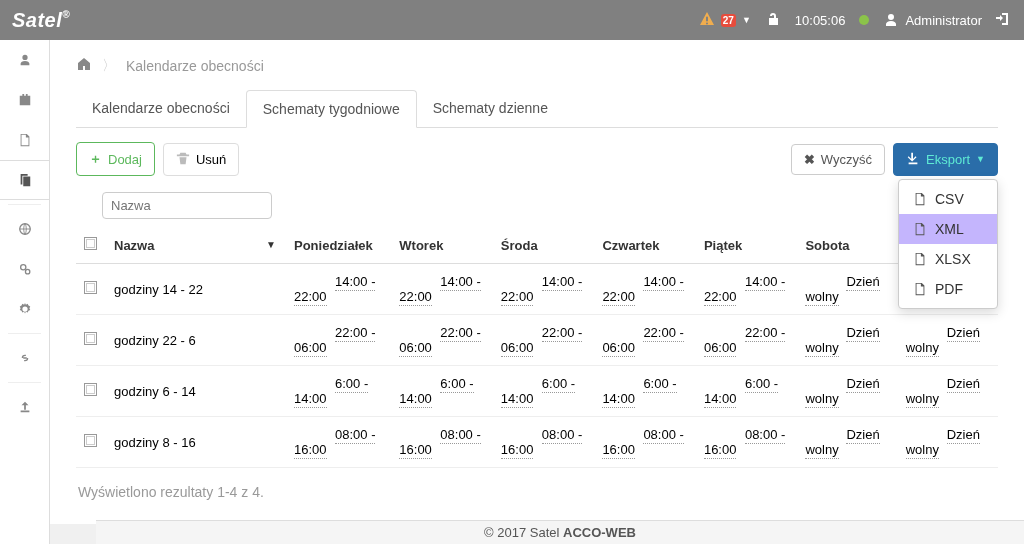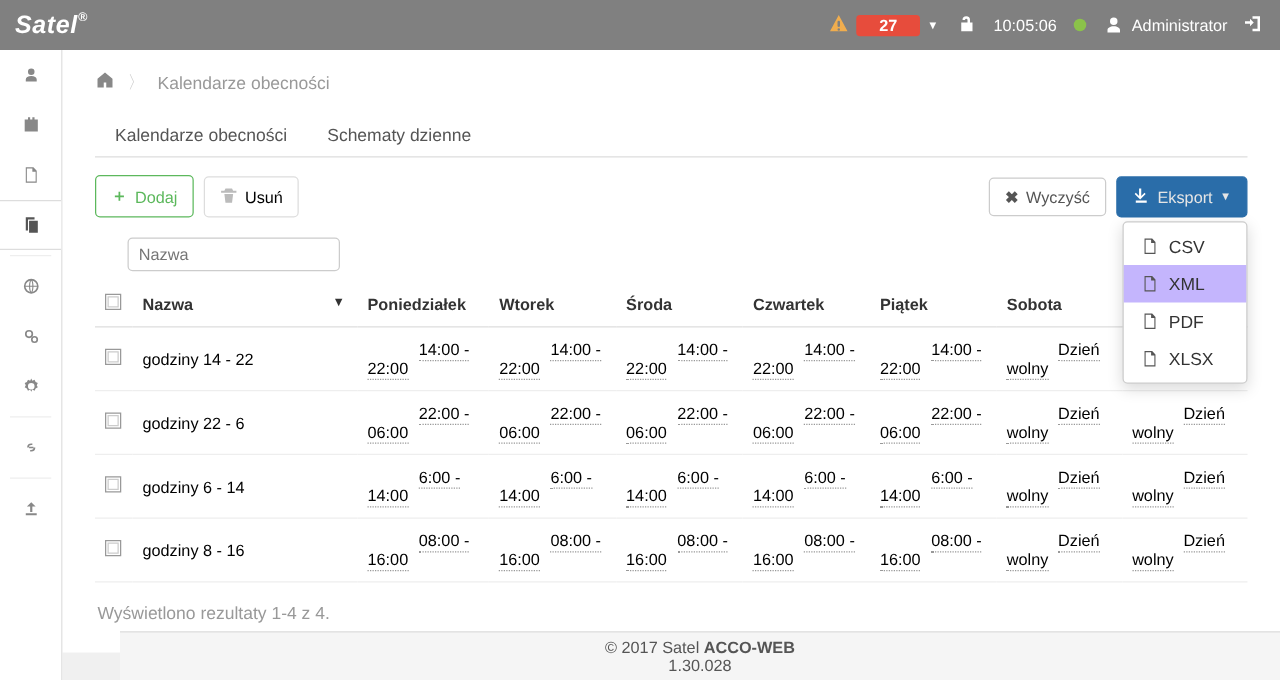--- a/index.html
+++ b/index.html
@@ -29,22 +29,22 @@
     letter-spacing: 0.5px;
   }
   .logo sup { font-size: 10px; vertical-align: top; }
   .top-spacer { flex: 1; }
   .top-right { display: flex; align-items: center; gap: 14px; font-size: 13px; }
   .warn-icon { color: #f0ad4e; }
   .badge {
     background: #e74c3c;
     color: #fff;
     border-radius: 3px;
-    padding: 1px 18px;
-    font-size: 13px;
+    padding: 1px 2px;
+    font-size: 10px;
     font-weight: bold;
   }
   .caret-down { font-size: 9px; }
   .status-dot {
     width: 10px; height: 10px; border-radius: 50%;
     background: #8bc34a; display: inline-block;
   }
   .top-right a, .top-right span { color: #fff; }
   
   .leftbar {
@@ -131,21 +131,21 @@
     cursor: pointer;
     background: #fff;
     border: 1px solid #ccc;
   }
   .btn-add { color: #5cb85c; border-color: #5cb85c; }
   .btn-del { color: #000000; border-color: #ddd; }
   .btn-clear { color: #555; border-color: #ccc; }
   .btn-export {
     background: #2a6da9;
     border-color: #2a6da9;
-    color: #e5e5e5;
+    color: #5eead4;
   }
   .toolbar-spacer { flex: 1; }
 
   .filter-row { padding: 4px 0 8px 26px; }
   .filter-input {
     border: 1px solid #ccc;
     border-radius: 4px;
     padding: 5px 8px;
     font-size: 13px;
     width: 170px;
@@ -342,20 +342,21 @@
         <svg class="icon16" viewBox="0 0 16 16">
             <path fill="#888" d="M8 2l6 5v7H9v-4H7v4H2V7l6-5z"></path>
           </svg>
       </span>
       <span style="color:#ccc;">〉</span>
       <span>Kalendarze obecności</span>
     </div>
 
     <div class="tabs">
       <div class="tab"><span>Kalendarze obecności</span></div>
+      <div class="tab active"><span>Schematy tygodniowe</span></div>
       <div class="tab"><span>Schematy dzienne</span></div>
     </div>
 
     <div class="toolbar">
       <div class="btn btn-add">
         <span style="font-weight:bold;">＋</span>
         <span>Dodaj</span>
       </div>
       <div class="btn btn-del">
         <span>
@@ -390,27 +391,27 @@
           <div class="d-item hover">
             <svg class="icon" viewBox="0 0 16 16">
                 <path fill="#555" d="M3 1h7l3 3v11H3V1zm1 1v12h8V5h-3V2H4z"></path>
               </svg>
             <span>XML</span>
           </div>
           <div class="d-item">
             <svg class="icon" viewBox="0 0 16 16">
                 <path fill="#555" d="M3 1h7l3 3v11H3V1zm1 1v12h8V5h-3V2H4z"></path>
               </svg>
-            <span>PDF</span>
+            <span>XLSX</span>
           </div>
           <div class="d-item">
             <svg class="icon" viewBox="0 0 16 16">
                 <path fill="#555" d="M3 1h7l3 3v11H3V1zm1 1v12h8V5h-3V2H4z"></path>
               </svg>
-            <span>XLSX</span>
+            <span>PDF</span>
           </div>
         </div>
       </div>
     </div>
 
     <div class="filter-row">
       <input class="filter-input" placeholder="Nazwa" style="">
     </div>
 
     <table class="grid">
@@ -478,15 +479,14 @@
         </tbody>
     </table>
 
     <div class="summary">Wyświetlono rezultaty 1-4 z 4.</div>
   </div>
 
   <div class="footer">
     <div>
       <span>© 2017 Satel </span><b>ACCO-WEB</b>
     </div>
-    <div>1.30.028</div>
   </div>
 </div>
 
 </body></html>

